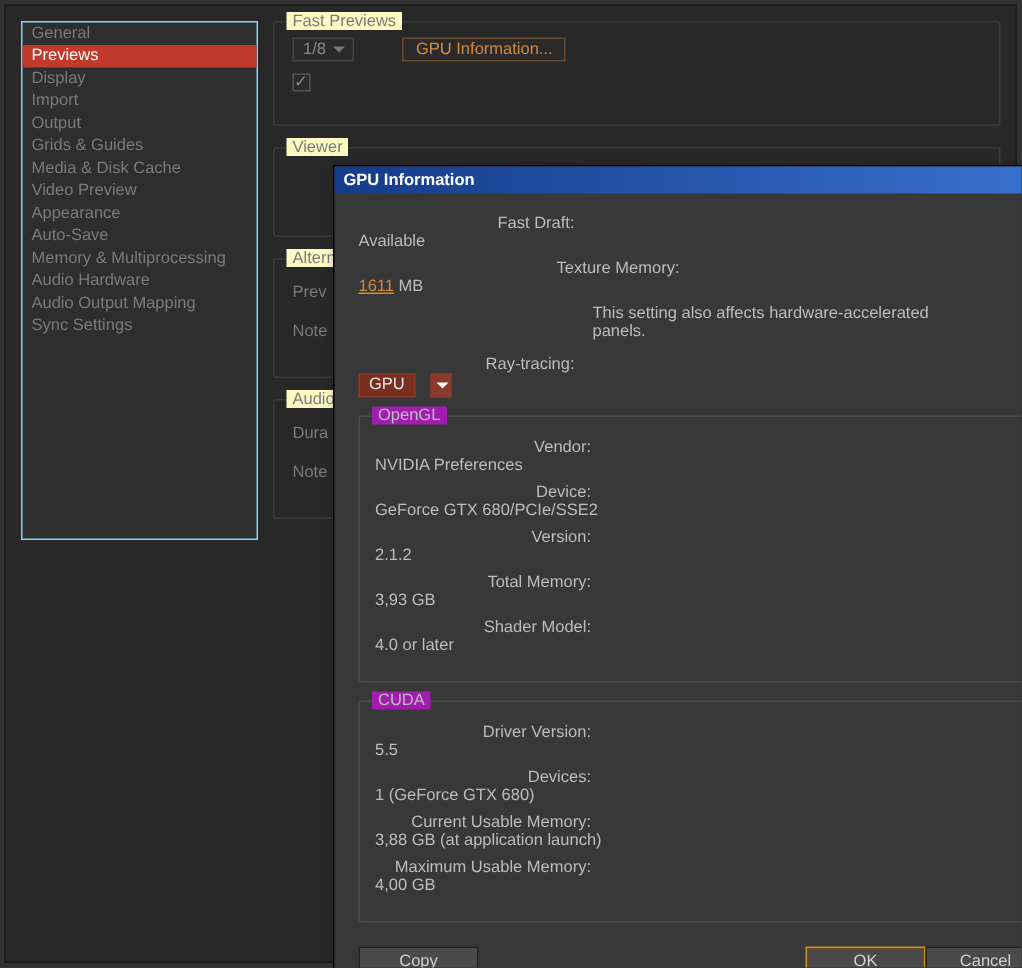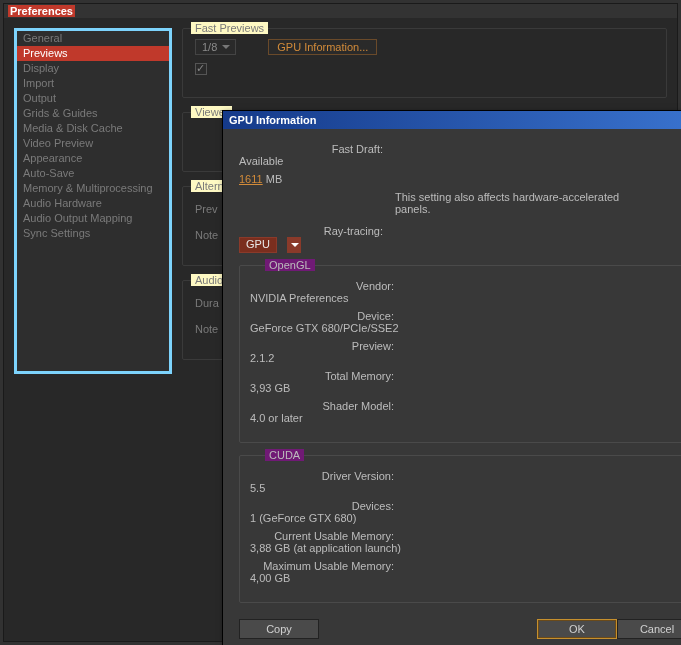--- a/index.html
+++ b/index.html
@@ -3,21 +3,21 @@
 <meta charset="utf-8">
 <style>
 * { box-sizing: border-box; margin: 0; padding: 0; font-family: Tahoma, Arial, sans-serif; font-size: 11px; }
 body { background: #323232; width: 681px; height: 645px; position: relative; overflow: hidden; }
 
 .prefs-window { position: absolute; left: 3px; top: 3px; width: 675px; height: 639px; background: #282828; border: 1px solid #1a1a1a; }
 .prefs-titlebar { height: 14px; background: #333; color: #c0392b; font-weight: bold; padding-left: 4px; line-height: 14px; }
 .prefs-titlebar .hl { background: #c0392b; color: #fff; padding: 0 2px; }
 .prefs-body { display: flex; padding: 10px; gap: 10px; }
 
-.sidebar { width: 158px; border: 3px solid #7dd3fc; background: #2e2e2e; }
+.sidebar { width: 158px; border: 1px solid #7dd3fc; background: #2e2e2e; }
 .sidebar-item { padding: 1px 6px; color: #7a7a7a; cursor: pointer; line-height: 13px; }
 .sidebar-item.selected { background: #c0392b; color: #fff; }
 
 .main { flex: 1; color: #7a7a7a; }
 .groupbox { border: 1px solid #3a3a3a; border-radius: 2px; margin-bottom: 14px; padding: 10px 12px 14px 12px; position: relative; }
 .groupbox-title { position: absolute; top: -7px; left: 8px; background: #fef9c3; padding: 0 4px; color: #7a7a7a; }
 .row { display: flex; align-items: center; gap: 6px; margin-bottom: 8px; }
 .row .lbl { text-align: right; color: #7a7a7a; }
 .dropdown { border: 1px solid #444; background: #2a2a2a; color: #8a8a8a; padding: 1px 18px 1px 6px; position: relative; min-width: 40px; }
 .dropdown::after { content: ""; position: absolute; right: 5px; top: 5px; border: 4px solid transparent; border-top-color: #777; }
@@ -34,33 +34,30 @@
 .gpu-row { display: flex; margin-bottom: 6px; flex-direction: column; }
 .gpu-row .k { width: 150px; text-align: right; padding-right: 6px; color: #bcbcbc; }
 .gpu-row .v { flex: 1; color: #bcbcbc; }
 .gpu-row .v .num { color: #d28b3a; text-decoration: underline; }
 .gpu-note { margin-left: 156px; max-width: 260px; color: #bcbcbc; margin-bottom: 10px; }
 .gpu-select { display: inline-flex; align-items: center; gap: 10px; }
 .gpu-select .sel { border: 1px solid #8a3a2a; background: #7a2e1e; color: #e8e8e8; padding: 0 6px; height: 16px; }
 .gpu-select .arr { width: 14px; height: 16px; background: #8a3a2a; position: relative; border: 1px solid #8a3a2a; }
 .gpu-select .arr::after { content: ""; position: absolute; left: 3px; top: 5px; border: 4px solid transparent; border-top-color: #fff; }
 .gpu-group { border: 1px solid #4a4a4a; border-radius: 2px; padding: 14px 10px 12px 10px; margin: 12px 0 8px 0; position: relative; }
-.gpu-group-title { position: absolute; top: -7px; left: 25px; background: #701a75; padding: 0 4px; color: #bcbcbc; text-align: center; }
+.gpu-group-title { position: absolute; top: -7px; left: 8px; background: #a21caf; padding: 0 4px; color: #bcbcbc; text-align: center; }
 .gpu-buttons { display: flex; margin-top: 16px; }
 .gpu-buttons .gap { flex: 1; }
 .btn { min-width: 80px; height: 20px; background: #4a4a4a; border: 1px solid #222; color: #d0d0d0; text-align: center; line-height: 18px; cursor: pointer; }
 .btn.default { border: 1px solid #c6902e; box-shadow: 0 0 0 1px #6a4a1a inset; }
 </style>
 </head>
 <body>
 
 <div class="prefs-window">
-  <div class="prefs-titlebar">
-    <span class="hl">Preferences</span>
-  </div>
   <div class="prefs-body">
     <div class="sidebar">
       <div class="sidebar-item">General</div>
       <div class="sidebar-item selected">Previews</div>
       <div class="sidebar-item">Display</div>
       <div class="sidebar-item">Import</div>
       <div class="sidebar-item">Output</div>
       <div class="sidebar-item">Grids &amp; Guides</div>
       <div class="sidebar-item">Media &amp; Disk Cache</div>
       <div class="sidebar-item">Video Preview</div>
@@ -105,20 +102,21 @@
     <span>GPU Information</span>
     <span class="spacer"></span>
     <span class="gpu-close">×</span>
   </div>
   <div class="gpu-body">
     <div class="gpu-row">
       <div class="k">Fast Draft:</div>
       <div class="v">Available</div>
     </div>
     <div class="gpu-row" style="margin-top:6px">
+      <div class="k" style="width:220px">Texture Memory:</div>
       <div class="v">
         <span class="num">1611</span>
         <span>MB</span>
       </div>
     </div>
     <div class="gpu-note">This setting also affects hardware-accelerated panels.</div>
     <div class="gpu-row">
       <div class="k">Ray-tracing:</div>
       <div class="v">
         <span class="gpu-select">
@@ -132,21 +130,21 @@
       <div class="gpu-group-title">OpenGL</div>
       <div class="gpu-row">
           <div class="k">Vendor:</div>
           <div class="v">NVIDIA Preferences</div>
         </div>
       <div class="gpu-row">
           <div class="k">Device:</div>
           <div class="v">GeForce GTX 680/PCIe/SSE2</div>
         </div>
       <div class="gpu-row">
-          <div class="k">Preview:</div>
+          <div class="k">Version:</div>
           <div class="v">2.1.2</div>
         </div>
       <div class="gpu-row">
           <div class="k">Total Memory:</div>
           <div class="v">3,93 GB</div>
         </div>
       <div class="gpu-row">
           <div class="k">Shader Model:</div>
           <div class="v">4.0 or later</div>
         </div>

